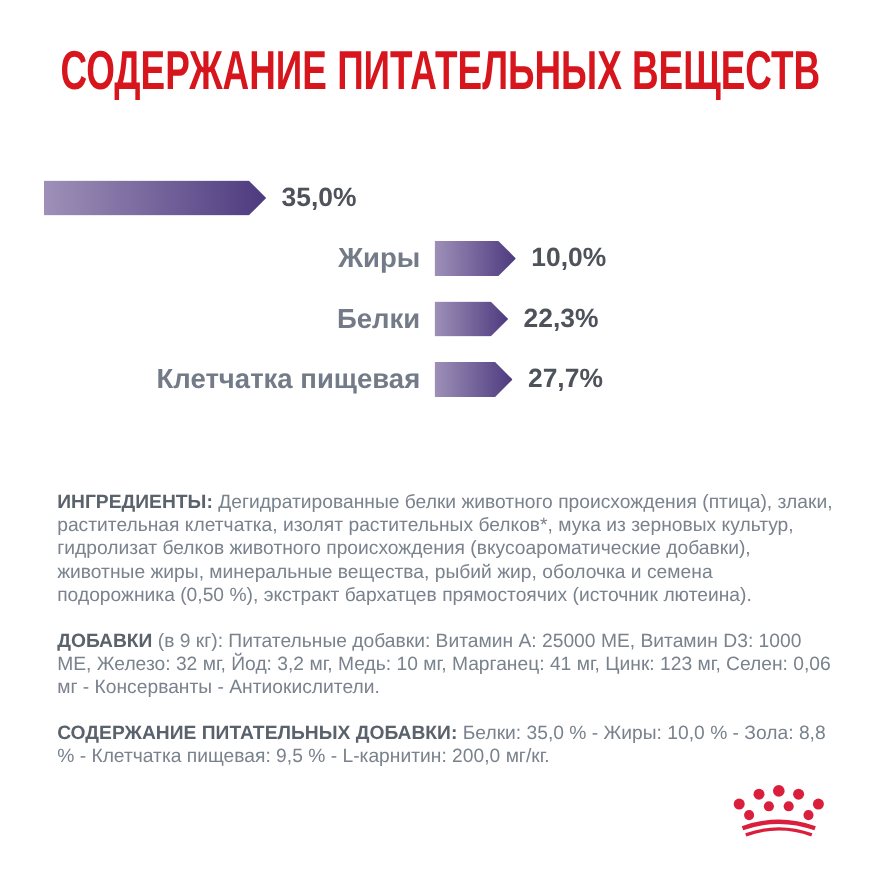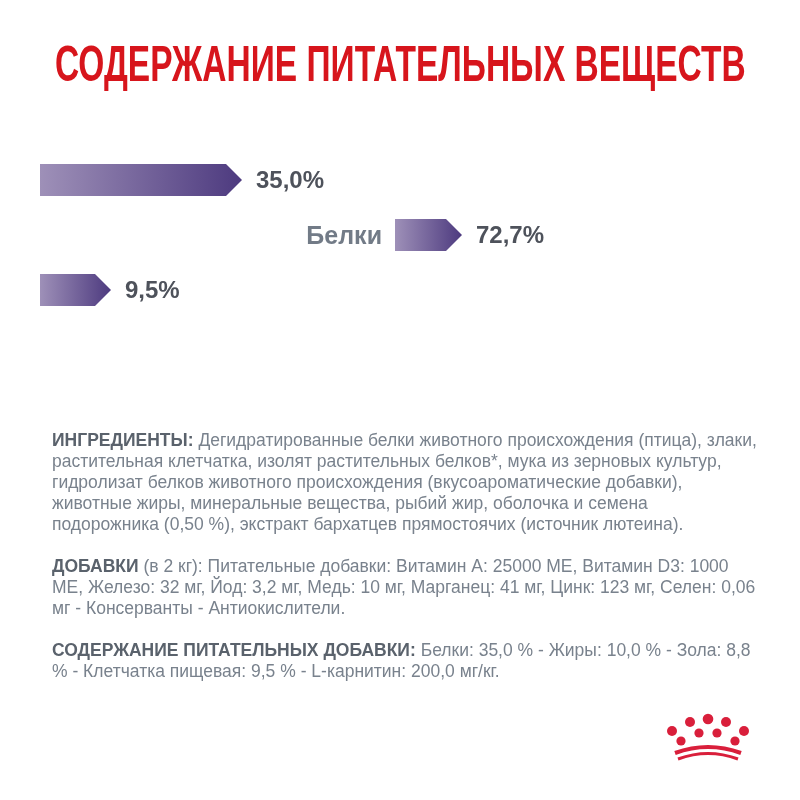--- a/index.html
+++ b/index.html
@@ -23,54 +23,60 @@
   .bar{
     height:32px;flex:0 0 auto;
     background:linear-gradient(90deg,var(--bar-light),var(--bar-dark));
     clip-path:polygon(0 0, calc(100% - 16px) 0, 100% 50%, calc(100% - 16px) 100%, 0 100%);
   }
   .bar-value{font-size:24px;font-weight:700;color:var(--value-dark);margin-left:14px;white-space:nowrap;}
   .sections{
     position:absolute;left:52px;top:430px;width:706px;
     color:var(--body-gray);font-size:17.5px;line-height:21px;
   }
-  .para{margin:0 0 21px 0;}
+  .para{margin:16px 0 21px 0;}
   .para b{color:var(--heading-gray);font-weight:700;}
   .footnote{margin-top:24px;}
   .crown{position:absolute;left:664px;top:712px;width:88px;height:50px;}
 </style>
 </head>
 <body>
 
 <div class="page">
 
   <h1 class="title">СОДЕРЖАНИЕ ПИТАТЕЛЬНЫХ ВЕЩЕСТВ</h1>
 
   <div class="chart" id="chart">
       <div class="chart-row">
         <div class="bar" style="width: 202px;"></div>
         <div class="bar-value">35,0%</div>
       </div>
       <div class="chart-row">
+        <div class="bar-label">Жиры</div>
+        <div class="bar" style="width: 74px;"></div>
+        <div class="bar-value">10,0%</div>
+      </div>
+      <div class="chart-row">
         <div class="bar-label">Белки</div>
         <div class="bar" style="width: 67px;"></div>
-        <div class="bar-value">72,7%</div>
+        <div class="bar-value">22,3%</div>
       </div>
       <div class="chart-row">
+        <div class="bar-label">Клетчатка пищевая</div>
         <div class="bar" style="width: 71px;"></div>
-        <div class="bar-value">9,5%</div>
+        <div class="bar-value">27,7%</div>
       </div>
     </div>
 
   <div class="sections">
     <p class="para"><b>ИНГРЕДИЕНТЫ:</b>
       <span>Дегидратированные белки животного происхождения (птица), злаки, растительная клетчатка, изолят растительных белков*, мука из зерновых культур, гидролизат белков животного происхождения (вкусоароматические добавки), животные жиры, минеральные вещества, рыбий жир, оболочка и семена подорожника (0,50 %), экстракт бархатцев прямостоячих (источник лютеина).</span></p>
 
     <p class="para"><b>ДОБАВКИ</b>
-      <span>(в 2 кг):</span>
+      <span>(в 9 кг):</span>
       <span>Питательные добавки: Витамин A: 25000 МЕ, Витамин D3: 1000 МЕ, Железо: 32 мг, Йод: 3,2 мг, Медь: 10 мг, Марганец: 41 мг, Цинк: 123 мг, Селен: 0,06 мг - Консерванты - Антиокислители.</span></p>
 
     <p class="para"><b>СОДЕРЖАНИЕ ПИТАТЕЛЬНЫХ ДОБАВКИ:</b>
       <span>Белки: 35,0 % - Жиры: 10,0 % - Зола: 8,8 % - Клетчатка пищевая: 9,5 % - L-карнитин: 200,0 мг/кг.</span></p>
 
   </div>
 
   <svg class="crown" viewBox="0 0 88 50" xmlns="http://www.w3.org/2000/svg" aria-hidden="true">
     <g fill="#d91f3b">
       <circle cx="8" cy="19" r="5"></circle>

